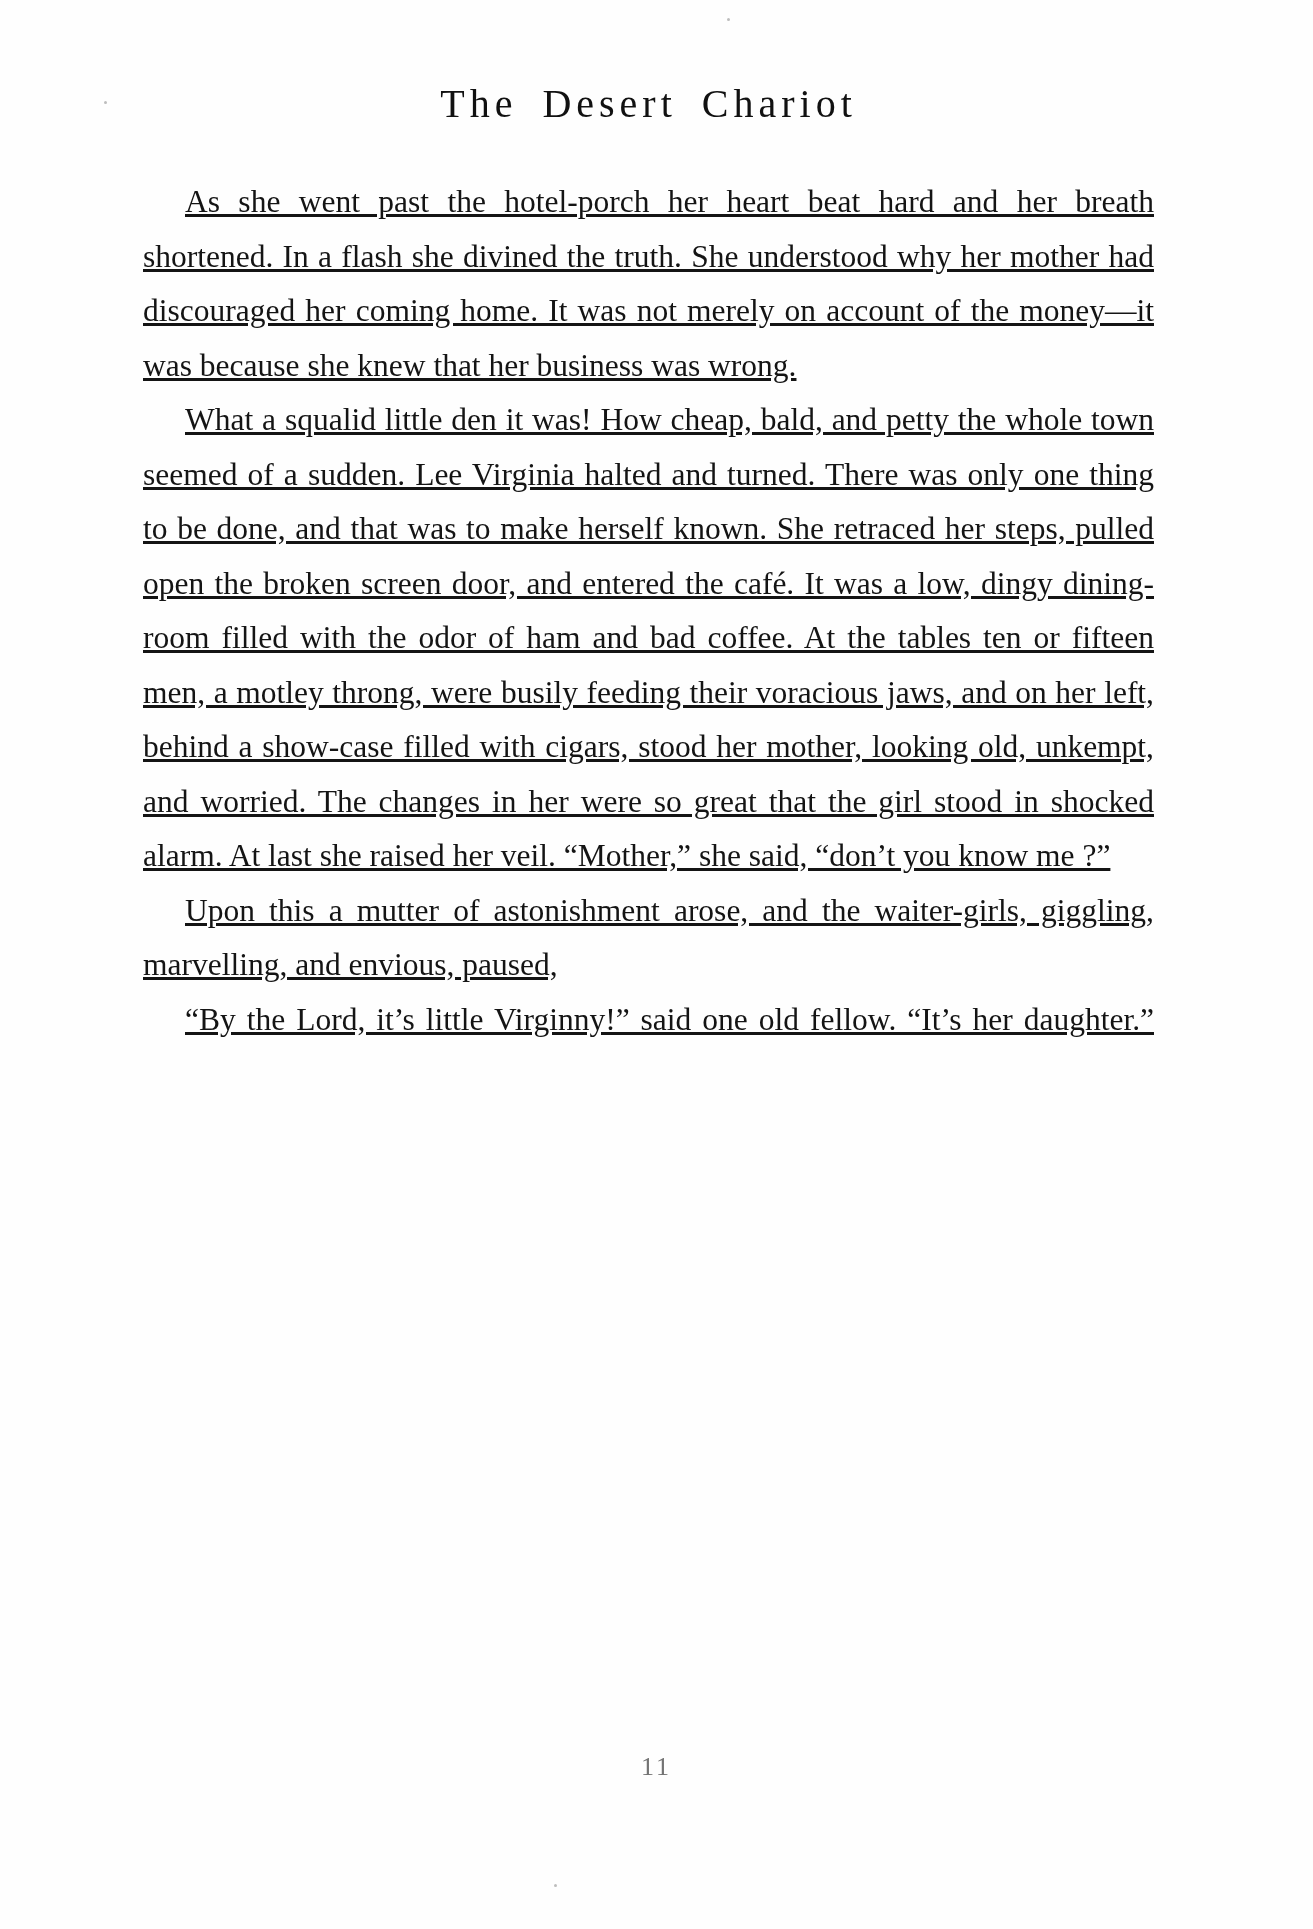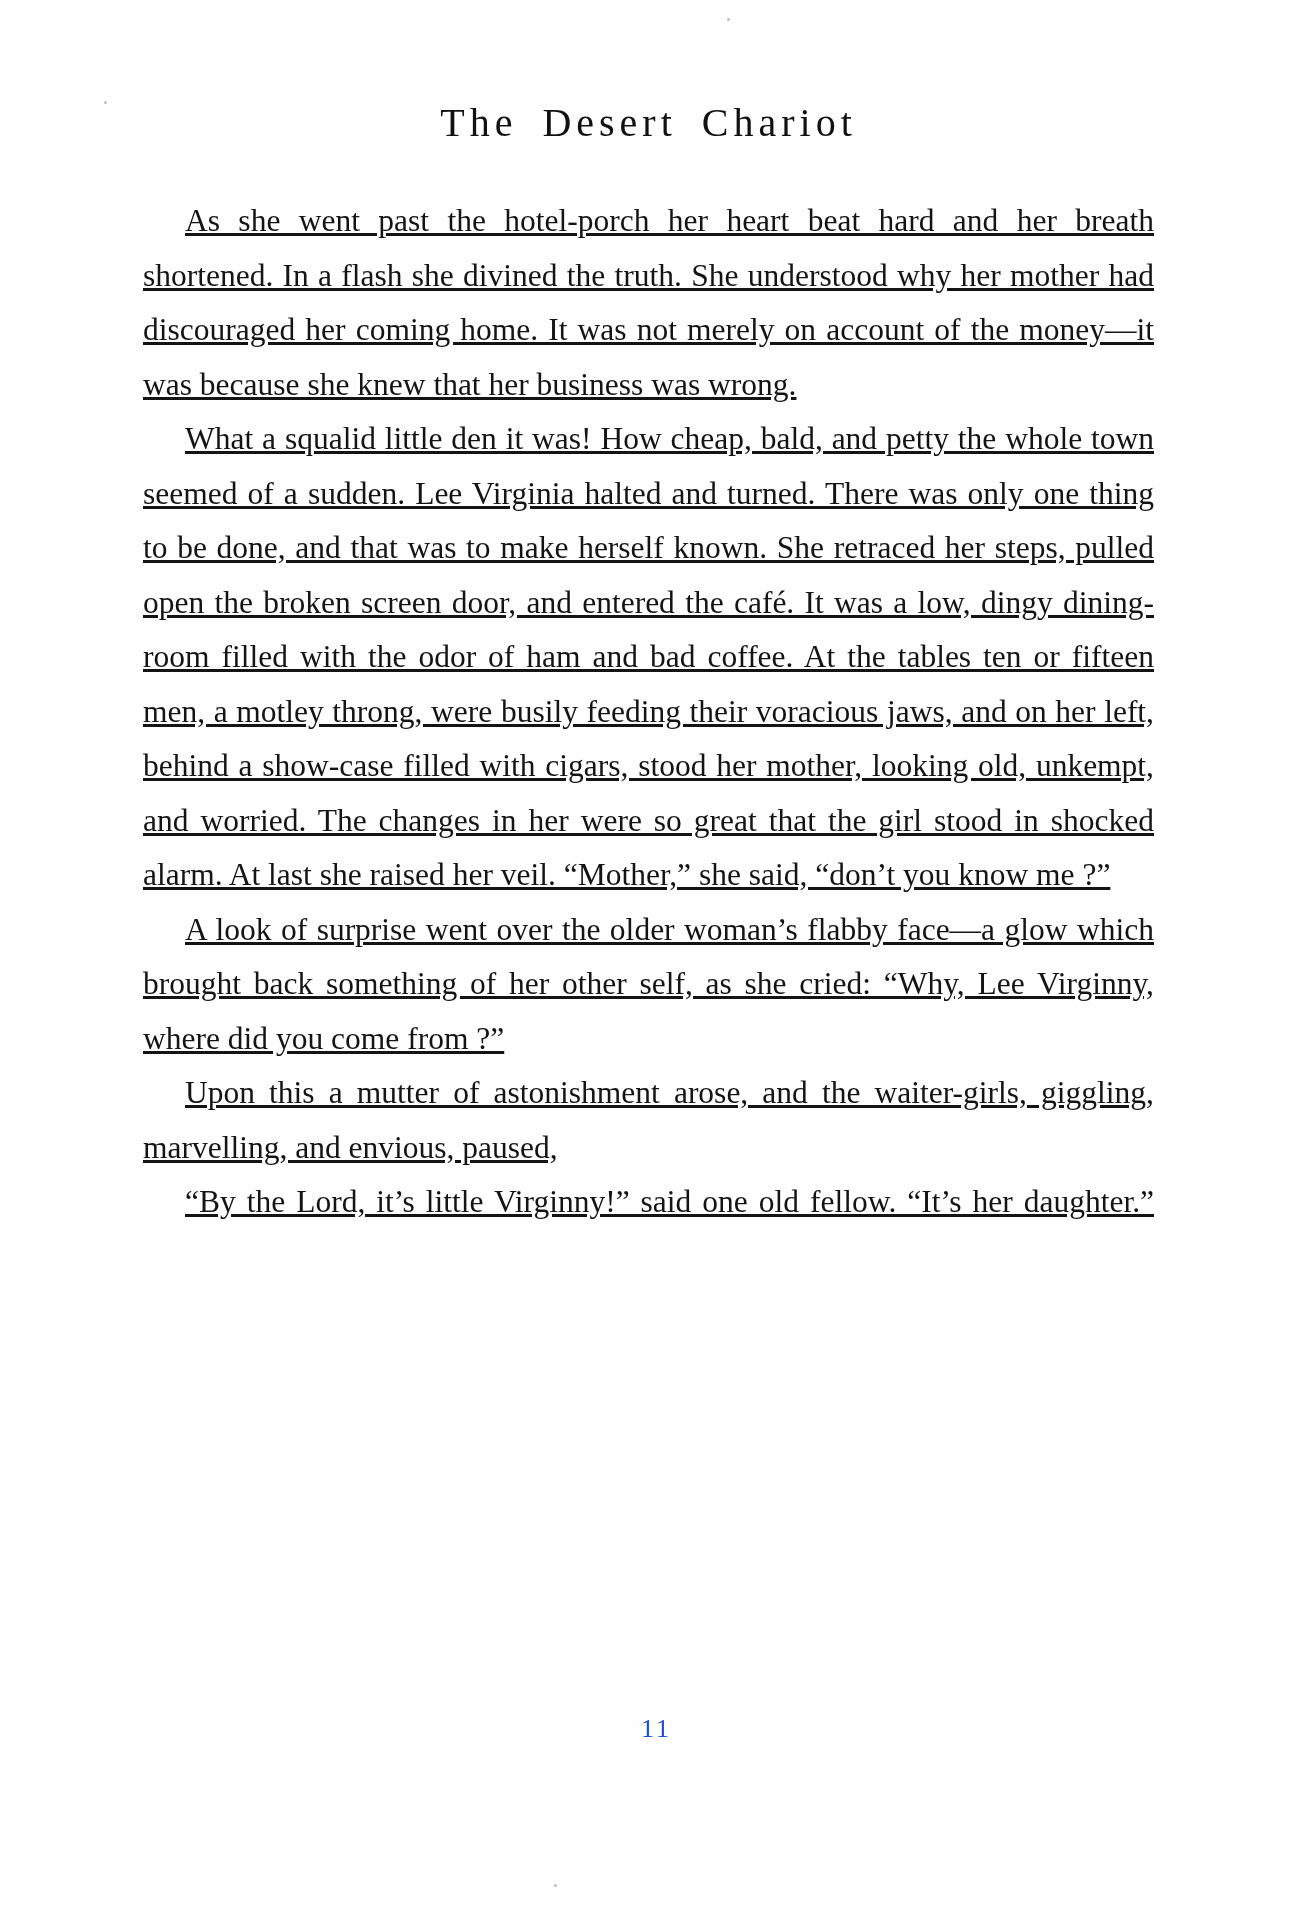--- a/index.html
+++ b/index.html
@@ -17,21 +17,21 @@
   .page {
     position: relative;
     width: 1313px;
     height: 1929px;
     box-sizing: border-box;
     background: #fefefe;
   }
   .page-inner {
     position: absolute;
     left: 143px;
-    top: 99px;
+    top: 80px;
     width: 1011px;
   }
   .page-title {
     font-family: "Liberation Serif", serif;
     font-size: 40px;
     letter-spacing: 5px;
     text-align: center;
     font-weight: 400;
     color: #111;
     margin: 0 0 48px 0;
@@ -50,25 +50,25 @@
     text-align: justify;
     text-decoration: underline;
   }
   .body-text p:last-child {
     text-align-last: justify;
   }
   .page-number {
     position: absolute;
     left: 0;
     right: 0;
-    top: 1714px;
+    top: 1752px;
     text-align: center;
     font-size: 26px;
     letter-spacing: 3px;
-    color: #1d4ed8;
+    color: #737373;
   }
   .corner-mark {
     position: absolute;
     background: #bdbdbd;
     width: 3px;
     height: 3px;
     border-radius: 50%;
   }
   .cm-top { left: 727px; top: 18px; }
   .cm-left { left: 104px; top: 101px; }
@@ -83,21 +83,20 @@
   <span class="corner-mark cm-left"></span>
   <span class="corner-mark cm-bottom"></span>
 
   <div class="page-inner">
 
     <h1 class="page-title">The Desert Chariot</h1>
 
     <div class="body-text">
       <p>As she went past the hotel-porch her heart beat hard and her breath shortened.  In a flash she divined the truth.  She understood why her mother had discouraged her coming home.  It was not merely on account of the money—it was because she knew that her business was wrong.</p>
       <p>What a squalid little den it was!  How cheap, bald, and petty the whole town seemed of a sudden.  Lee Virginia halted and turned.  There was only one thing to be done, and that was to make herself known.  She retraced her steps, pulled open the broken screen door, and entered the café.  It was a low, dingy dining-room filled with the odor of ham and bad coffee.  At the tables ten or fifteen men, a motley throng, were busily feeding their voracious jaws, and on her left, behind a show-case filled with cigars, stood her mother, looking old, unkempt, and worried.  The changes in her were so great that the girl stood in shocked alarm.  At last she raised her veil.  “Mother,” she said, “don’t you know me ?”</p>
-      <p>A look of surprise went over the older woman’s flabby face—a glow which brought back something of her other self, as she cried: “Why, Lee Virginny, where did you come from ?”</p>
       <p>Upon this a mutter of astonishment arose, and the waiter-girls, giggling, marvelling, and envious, paused,</p>
       <p>“By the Lord, it’s little Virginny!” said one old fellow.  “It’s her daughter.”</p>
     </div>
 
   </div>
 
   <div class="page-number">11</div>
 
 </div>
 

